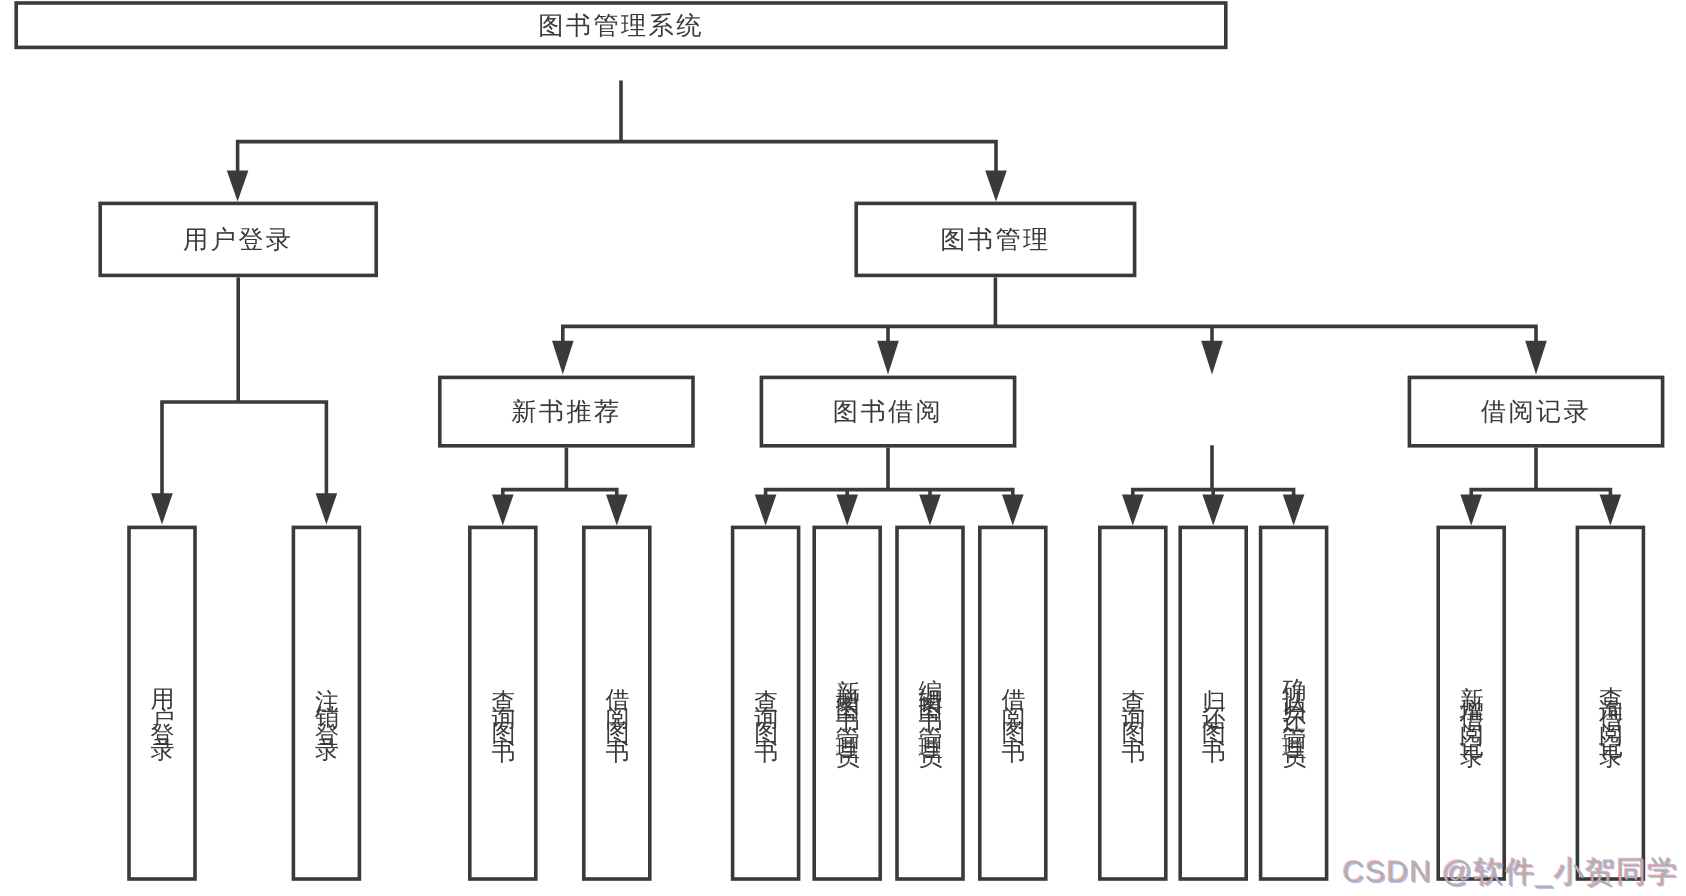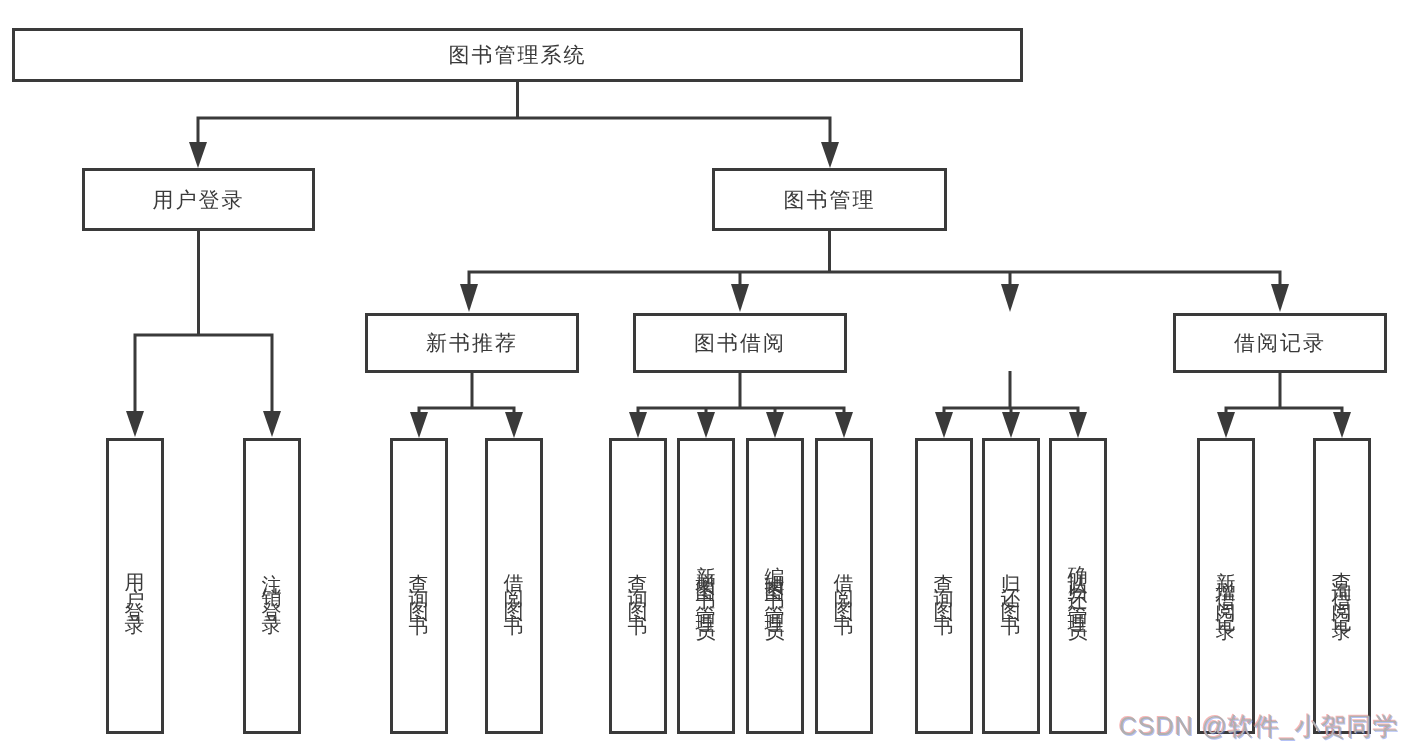--- a/index.html
+++ b/index.html
@@ -69,21 +69,21 @@
       <polygon points="766,412 784,412 775,438"></polygon>
       <polygon points="835,412 853,412 844,438"></polygon>
       <polygon points="935,412 953,412 944,438"></polygon>
       <polygon points="1002,412 1020,412 1011,438"></polygon>
       <polygon points="1069,412 1087,412 1078,438"></polygon>
       <polygon points="1217,412 1235,412 1226,438"></polygon>
       <polygon points="1333,412 1351,412 1342,438"></polygon>
     </g>
   </svg>
 
-  <div class="box" style="left:12px; top:28px; width:1011px; height:54px;">图书管理系统</div>
+  <div class="box" style="left:12px; top:1px; width:1011px; height:40px;">图书管理系统</div>
 
   <div class="box" style="left:82px; top:168px; width:233px; height:63px;">用户登录</div>
   <div class="box" style="left:365px; top:313px; width:214px; height:60px;">新书推荐</div>
 
   <div class="box" style="left:712px; top:168px; width:235px; height:63px;">图书管理</div>
   <div class="box" style="left:633px; top:313px; width:214px; height:60px;text-align:right;">图书借阅</div>
   <div class="box" style="left:1173px; top:313px; width:214px; height:60px;">借阅记录</div>
 
   <div class="vbox" style="left:106px; top:438px; width:58px; height:296px;">
     <span class="vtext v-short">用户登录</span>

